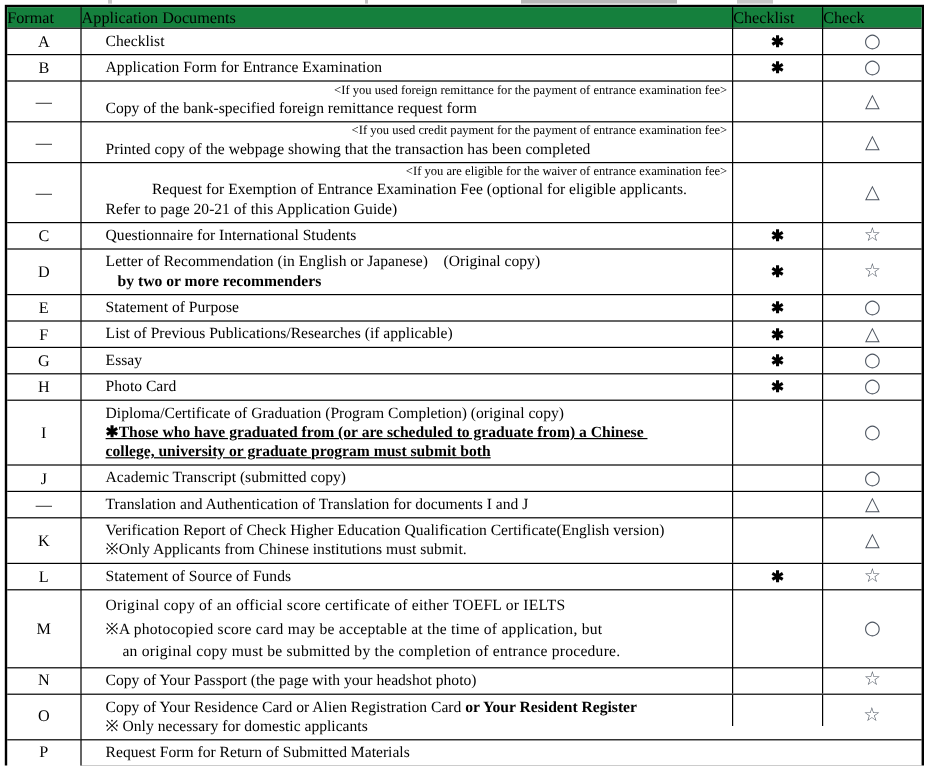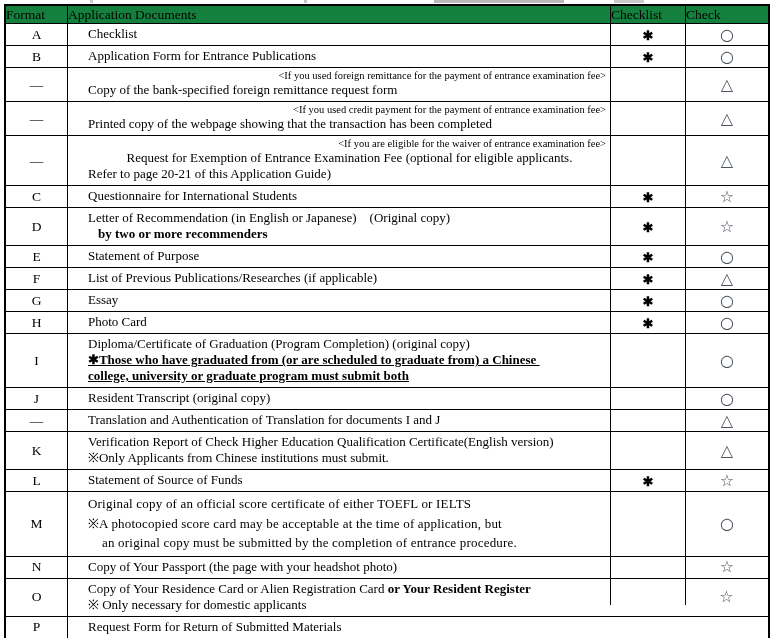--- a/index.html
+++ b/index.html
@@ -52,21 +52,21 @@
           <td class="c-format">A</td>
           <td class="c-doc">
             <div class="doc-line"><span class="">Checklist</span></div>
           </td>
           <td class="c-dl"><span class="dl-mark">✱</span></td>
           <td class="c-check"><span class="check-mark">○</span></td>
         </tr>
         <tr>
           <td class="c-format">B</td>
           <td class="c-doc">
-            <div class="doc-line"><span class="">Application Form for Entrance Publications</span></div>
+            <div class="doc-line"><span class="">Application Form for Entrance Examination</span></div>
           </td>
           <td class="c-dl"><span class="dl-mark">✱</span></td>
           <td class="c-check"><span class="check-mark">○</span></td>
         </tr>
         <tr>
           <td class="c-format">—</td>
           <td class="c-doc">
             <div class="doc-line small"><span class="">&lt;If you used foreign remittance for the payment of entrance examination fee&gt;</span></div>
             <div class="doc-line"><span class="">Copy of the bank-specified foreign remittance request form</span></div>
           </td>
@@ -147,21 +147,21 @@
             <div class="doc-line"><span class="">Diploma/Certificate of Graduation (Program Completion) (original copy)</span></div>
             <div class="doc-line"><span class="seg-b seg-u">✱Those who have graduated from (or are scheduled to graduate from) a Chinese </span></div>
             <div class="doc-line"><span class="seg-b seg-u">college, university or graduate program must submit both</span></div>
           </td>
           <td class="c-dl"></td>
           <td class="c-check"><span class="check-mark">○</span></td>
         </tr>
         <tr>
           <td class="c-format">J</td>
           <td class="c-doc">
-            <div class="doc-line"><span class="">Resident Transcript (original copy)</span></div>
+            <div class="doc-line"><span class="">Academic Transcript (submitted copy)</span></div>
           </td>
           <td class="c-dl"></td>
           <td class="c-check"><span class="check-mark">○</span></td>
         </tr>
         <tr>
           <td class="c-format">—</td>
           <td class="c-doc">
             <div class="doc-line"><span class="">Translation and Authentication of Translation for documents I and J</span></div>
           </td>
           <td class="c-dl"></td>

